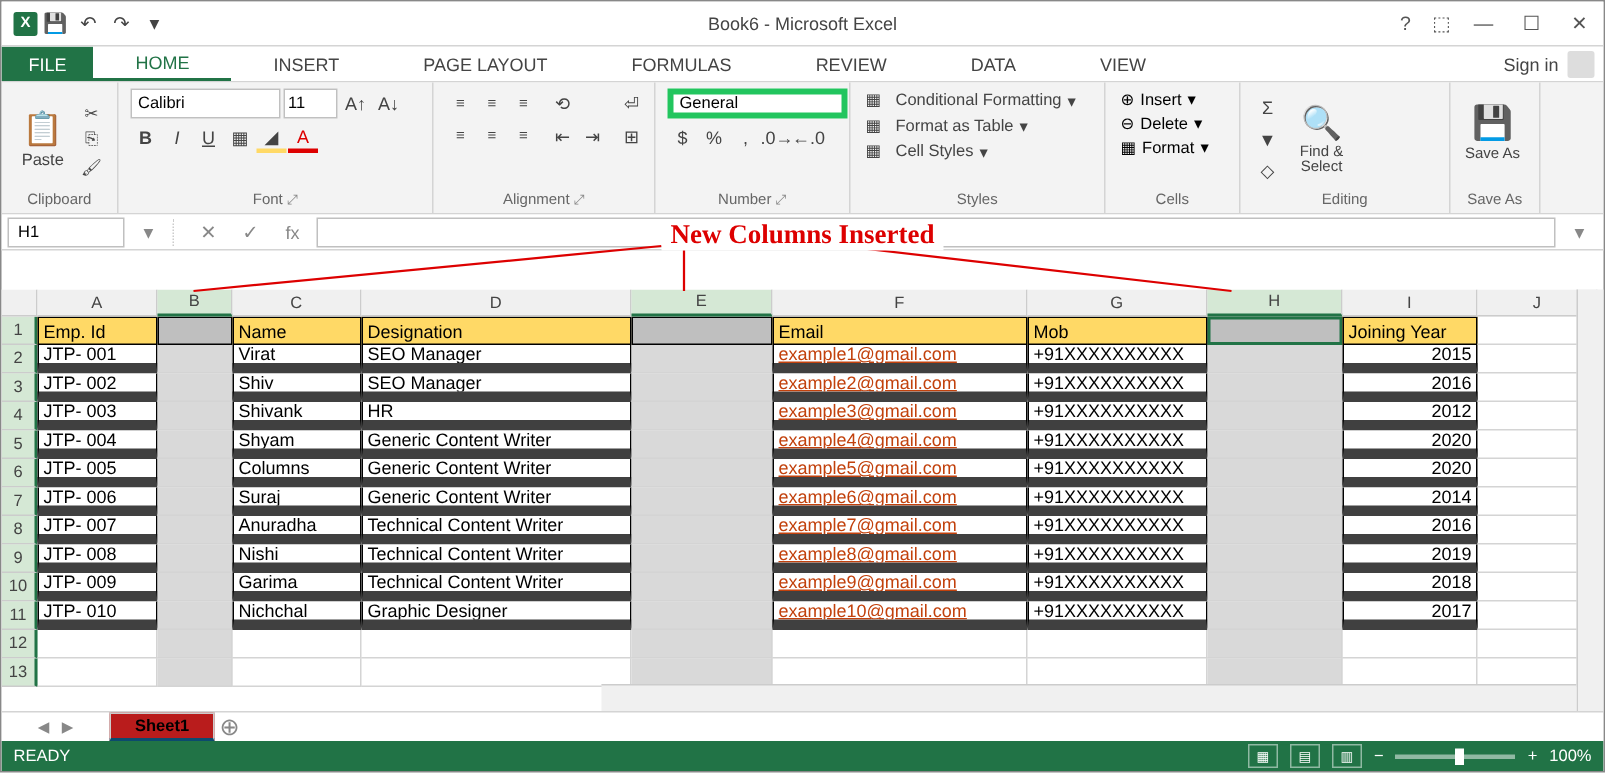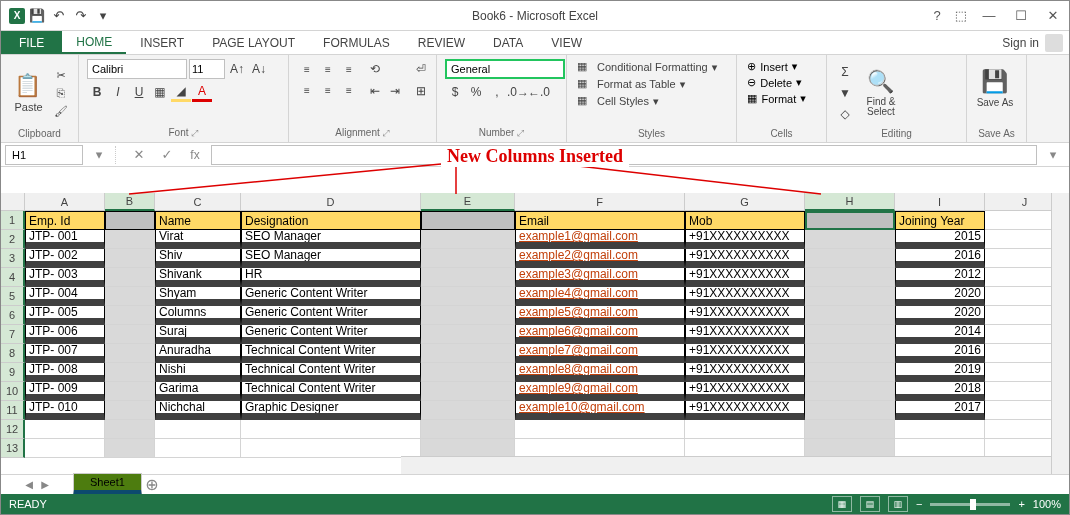--- a/index.html
+++ b/index.html
@@ -6,41 +6,41 @@
 body{background:#fff;width:1070px;height:515px;overflow:hidden;position:relative;border:1px solid #888}
 .titlebar{height:30px;background:#fff;display:flex;align-items:center;border-bottom:1px solid #d4d4d4;position:relative}
 .qat{display:flex;align-items:center;gap:2px;padding-left:8px}
 .qat-icon{width:20px;height:20px;display:flex;align-items:center;justify-content:center;font-size:13px;color:#444}
 .excel-icon{width:16px;height:16px;background:#217346;color:#fff;font-size:10px;font-weight:bold;display:flex;align-items:center;justify-content:center;border-radius:2px}
 .title-text{position:absolute;left:50%;transform:translateX(-50%);font-size:12px;color:#444}
 .win-controls{margin-left:auto;display:flex;align-items:center;gap:0}
 .win-btn{width:32px;height:22px;display:flex;align-items:center;justify-content:center;font-size:13px;color:#555}
 .help-icon,.ribbon-toggle{width:24px;height:22px;display:flex;align-items:center;justify-content:center;font-size:13px;color:#555}
 .ribbon-tabs{height:24px;background:#fff;display:flex;align-items:stretch;border-bottom:1px solid #d4d4d4}
-.tab{padding:0 14px;font-size:12px;color:#444;display:flex;align-items:center;cursor:pointer;text-transform:uppercase}
+.tab{padding:0 28px;font-size:12px;color:#444;display:flex;align-items:center;cursor:pointer;text-transform:uppercase}
 .tab.file{background:#217346;color:#fff;padding:0 18px}
 .tab.active{color:#217346;border-bottom:2px solid #217346;background:#fff}
 .signin{margin-left:auto;padding:0 6px;font-size:12px;color:#444;display:flex;align-items:center;gap:6px}
 .signin .avatar{width:18px;height:18px;background:#ddd;border-radius:2px}
 .ribbon{height:88px;background:#f3f3f3;display:flex;border-bottom:1px solid #d4d4d4}
 .group{border-right:1px solid #d4d4d4;padding:4px 8px 2px;display:flex;flex-direction:column;justify-content:space-between}
 .group-label{font-size:10px;color:#666;text-align:center;padding:1px 0}
 .group-body{display:flex;align-items:center;gap:4px;flex:1}
 .btn-large{width:40px;height:58px;display:flex;flex-direction:column;align-items:center;justify-content:center;font-size:11px;color:#444;gap:2px}
 .btn-large .ico{font-size:22px}
 .small-btns{display:flex;flex-direction:column;gap:2px}
 .small-btn{width:18px;height:16px;font-size:11px;color:#444;display:flex;align-items:center;justify-content:center}
 .font-row{display:flex;gap:2px;align-items:flex-end;margin-bottom:3px}
 .font-select{width:100px;height:20px;font-size:11px;border:1px solid #c0c0c0;background:#fff;padding:0 4px}
 .size-select{width:36px;height:20px;font-size:11px;border:1px solid #c0c0c0;background:#fff;padding:0 2px}
 .font-btn{width:20px;height:20px;font-size:12px;display:flex;align-items:center;justify-content:center;color:#444}
 .font-btns-row{display:flex;gap:1px}
 .align-grid{display:grid;grid-template-columns:repeat(3,20px);gap:1px}
 .align-grid .font-btn{font-size:10px}
-.num-select{width:120px;height:20px;font-size:11px;border:2px solid #22c55e;background:#fff;padding:0 4px}
+.num-select{width:120px;height:20px;font-size:11px;border:4px solid #22c55e;background:#fff;padding:0 4px}
 .styles-col{display:flex;flex-direction:column;gap:1px;font-size:11px;color:#444}
 .styles-item{display:flex;align-items:center;gap:4px;padding:1px 2px}
 .styles-item .ic{width:16px;height:14px;display:inline-block}
 .cells-col{display:flex;flex-direction:column;gap:1px;font-size:11px}
 .annotation{position:absolute;top:145px;left:0;width:100%;height:50px;pointer-events:none;z-index:5}
 .annotation-text{position:absolute;left:50%;transform:translateX(-50%);top:0;font-family:'Times New Roman',serif;font-size:18px;font-weight:bold;color:#d00;background:#fff;padding:0 6px}
 .annotation-line{position:absolute;stroke:#d00;stroke-width:1.5;fill:none}
 .formula-bar{height:24px;background:#fff;display:flex;align-items:center;border-bottom:1px solid #d4d4d4;padding:0 4px;gap:4px}
 .name-box{width:78px;height:20px;border:1px solid #c0c0c0;font-size:11px;padding:0 6px;display:flex;align-items:center;background:#fff}
 .fb-btn{width:24px;height:20px;font-size:13px;color:#888;display:flex;align-items:center;justify-content:center}
@@ -58,21 +58,21 @@
 .cell.header{background:#ffd966;color:#000;font-weight:normal;border-left:1px solid #000;border-right:1px solid #000;border-top:1px solid #000;border-bottom:1px solid #000}
 .cell.body{background:#fff;border-left:1px solid #000;border-right:1px solid #000;border-bottom:7px solid #404040}
 .cell.sel{background:#d9d9d9}
 .cell.selhead{background:#bfbfbf;border-left:1px solid #000;border-right:1px solid #000;border-top:1px solid #000;border-bottom:1px solid #000}
 .cell.link{color:#c2410c;text-decoration:underline}
 .cell.right{justify-content:flex-end}
 .active-cell{outline:2px solid #217346;outline-offset:-2px}
 .sheet-tabs{position:absolute;bottom:20px;left:0;right:0;height:20px;background:#fff;border-top:1px solid #d4d4d4;display:flex;align-items:center;padding-left:20px;gap:0}
 .sheet-nav{width:16px;font-size:10px;color:#888;text-align:center}
 .sheet-tab{padding:2px 16px;font-size:11px;background:#fff;border:1px solid #ccc;border-bottom:none}
-.sheet-tab.active{background:#4d7c0f;font-weight:normal;border-bottom:6px solid #0c4a6e}
+.sheet-tab.active{background:#b91c1c;font-weight:bold;border-bottom:2px solid #0c4a6e}
 .sheet-add{width:20px;text-align:center;color:#888}
 .statusbar{position:absolute;bottom:0;left:0;right:0;height:20px;background:#217346;color:#fff;display:flex;align-items:center;padding:0 8px;font-size:11px}
 .status-right{margin-left:auto;display:flex;align-items:center;gap:8px}
 .view-btn{width:20px;height:16px;border:1px solid rgba(255,255,255,0.5);font-size:9px;display:flex;align-items:center;justify-content:center}
 .zoom-slider{width:80px;height:3px;background:rgba(255,255,255,0.5);position:relative}
 .zoom-thumb{position:absolute;left:40px;top:-4px;width:6px;height:11px;background:#fff}
 .dialog-launch{font-size:9px;color:#888;text-align:right;margin-top:-2px}
 .cA{width:80px}.cB{width:50px}.cC{width:86px}.cD{width:180px}.cE{width:94px}.cF{width:170px}.cG{width:120px}.cH{width:90px}.cI{width:90px}.cJ{width:80px}
 .scrollbar-h{position:absolute;bottom:20px;right:18px;left:400px;height:18px;background:#f0f0f0;border-top:1px solid #ccc}
 .scrollbar-v{position:absolute;top:192px;right:0;bottom:40px;width:18px;background:#f0f0f0;border-left:1px solid #ccc}

